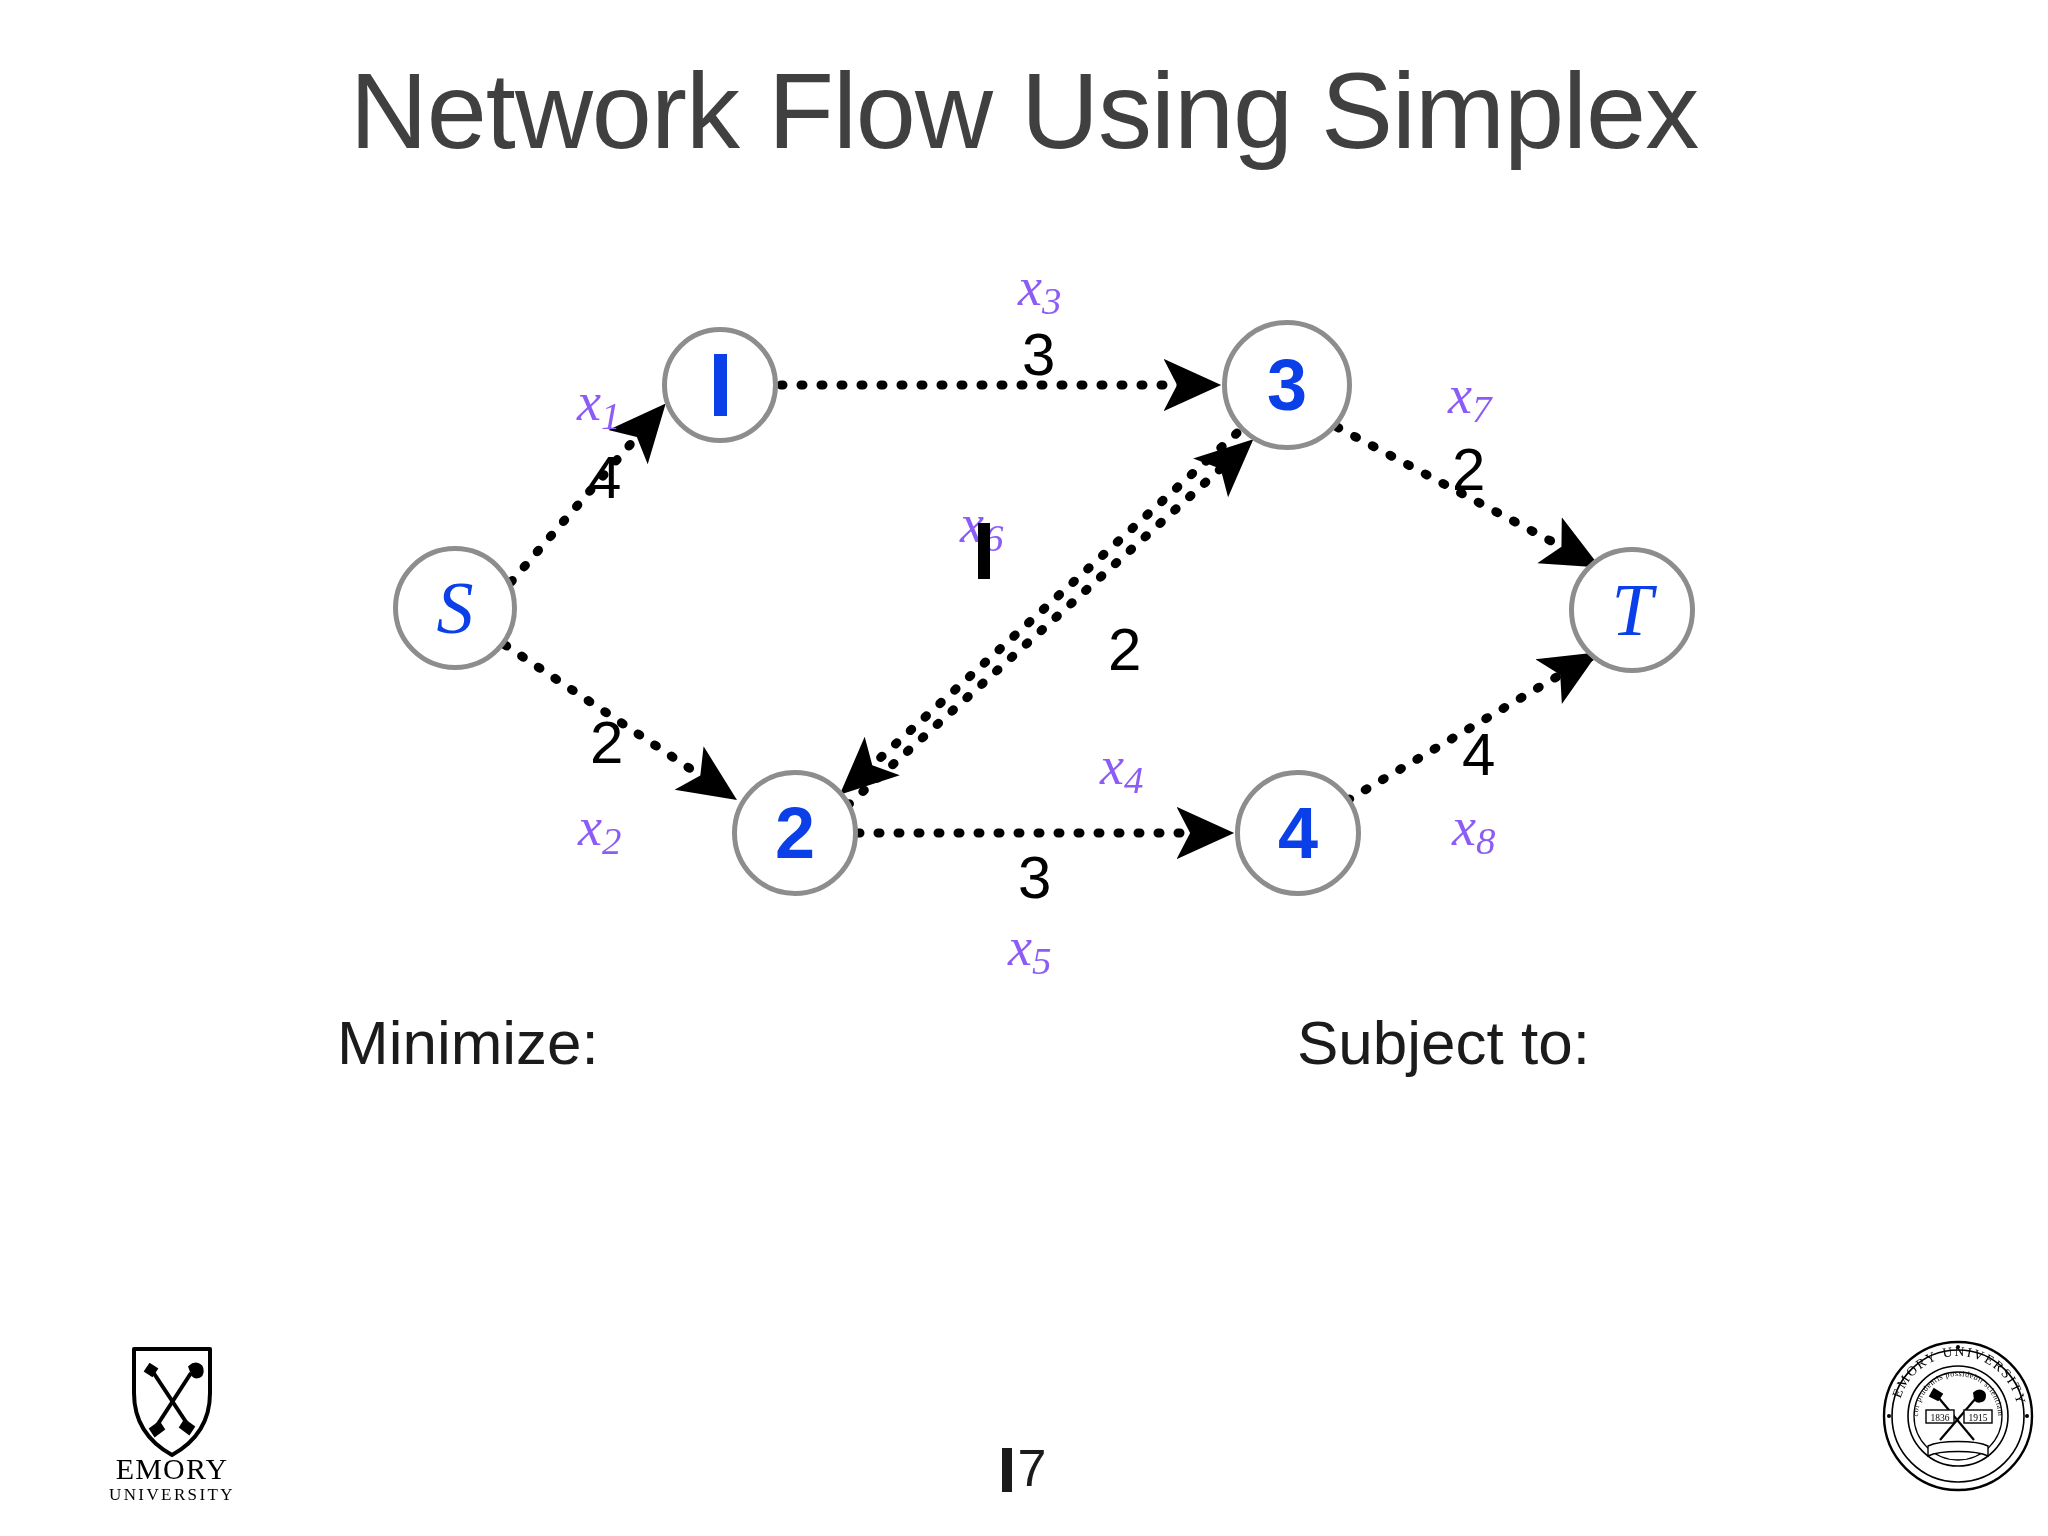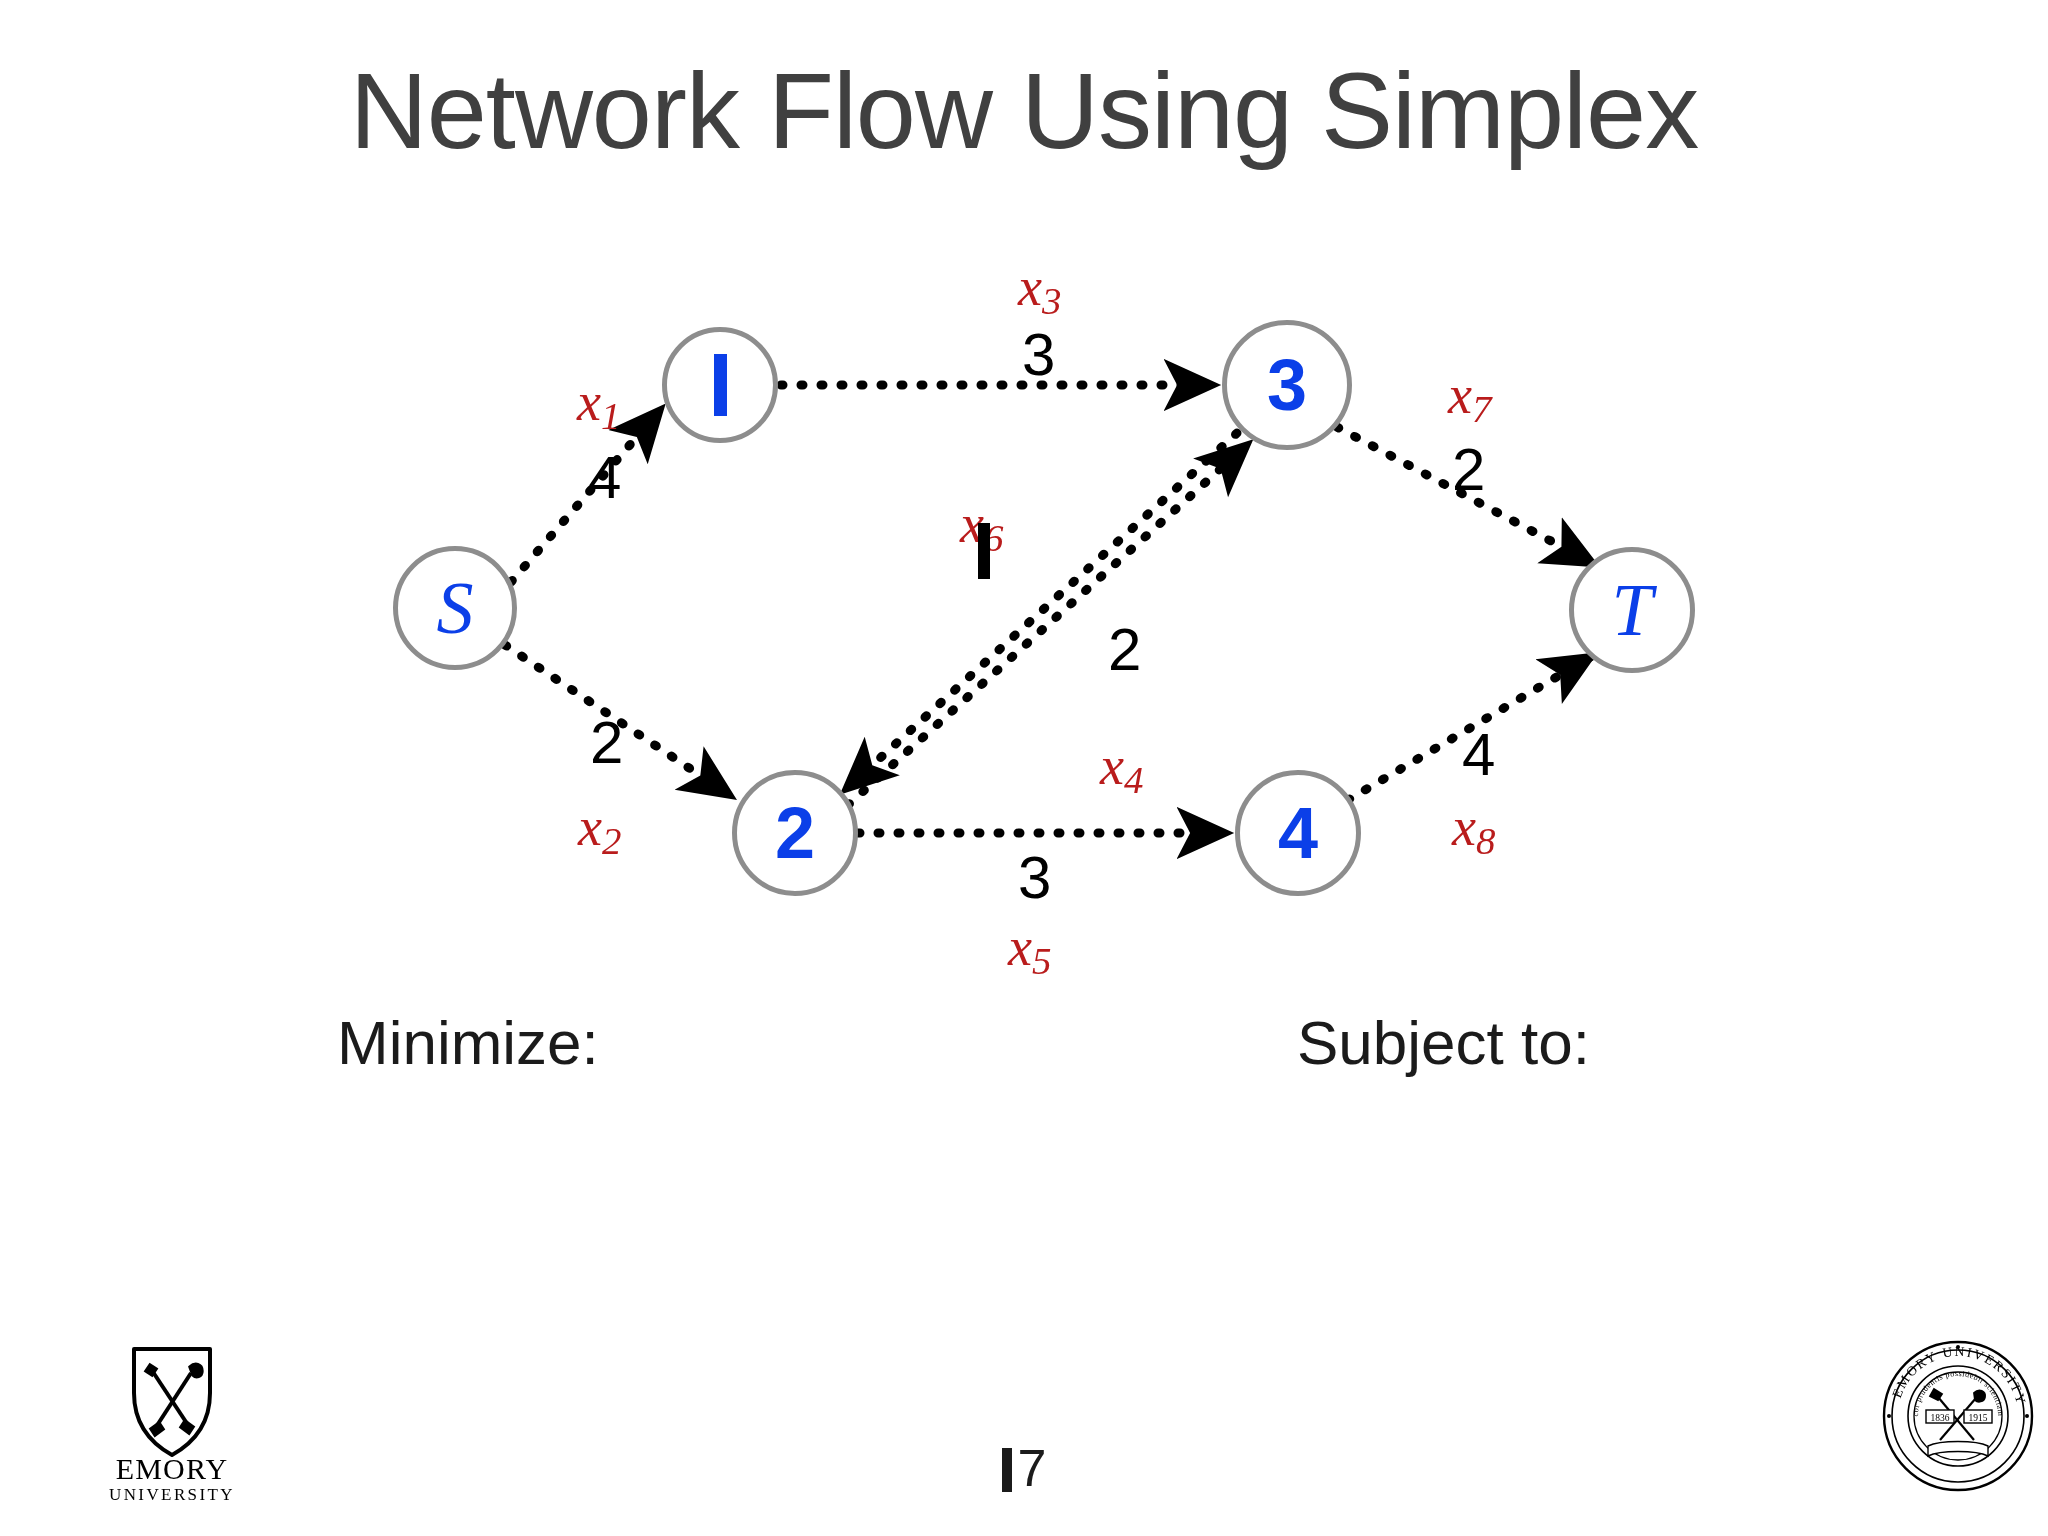--- a/index.html
+++ b/index.html
@@ -90,21 +90,21 @@
     font-weight: 400;
     color: #000000;
     line-height: 1;
     white-space: nowrap;
   }
   .edge-var {
     position: absolute;
     font-family: "Liberation Serif", serif;
     font-style: italic;
     font-size: 54px;
-    color: #b91c1c;
+    color: #8b5cf6;
     line-height: 1;
     white-space: nowrap;
   }
   .edge-var sub {
     font-size: 0.72em;
     font-style: italic;
     vertical-align: -0.22em;
   }
   
   .one-stroke-black {

